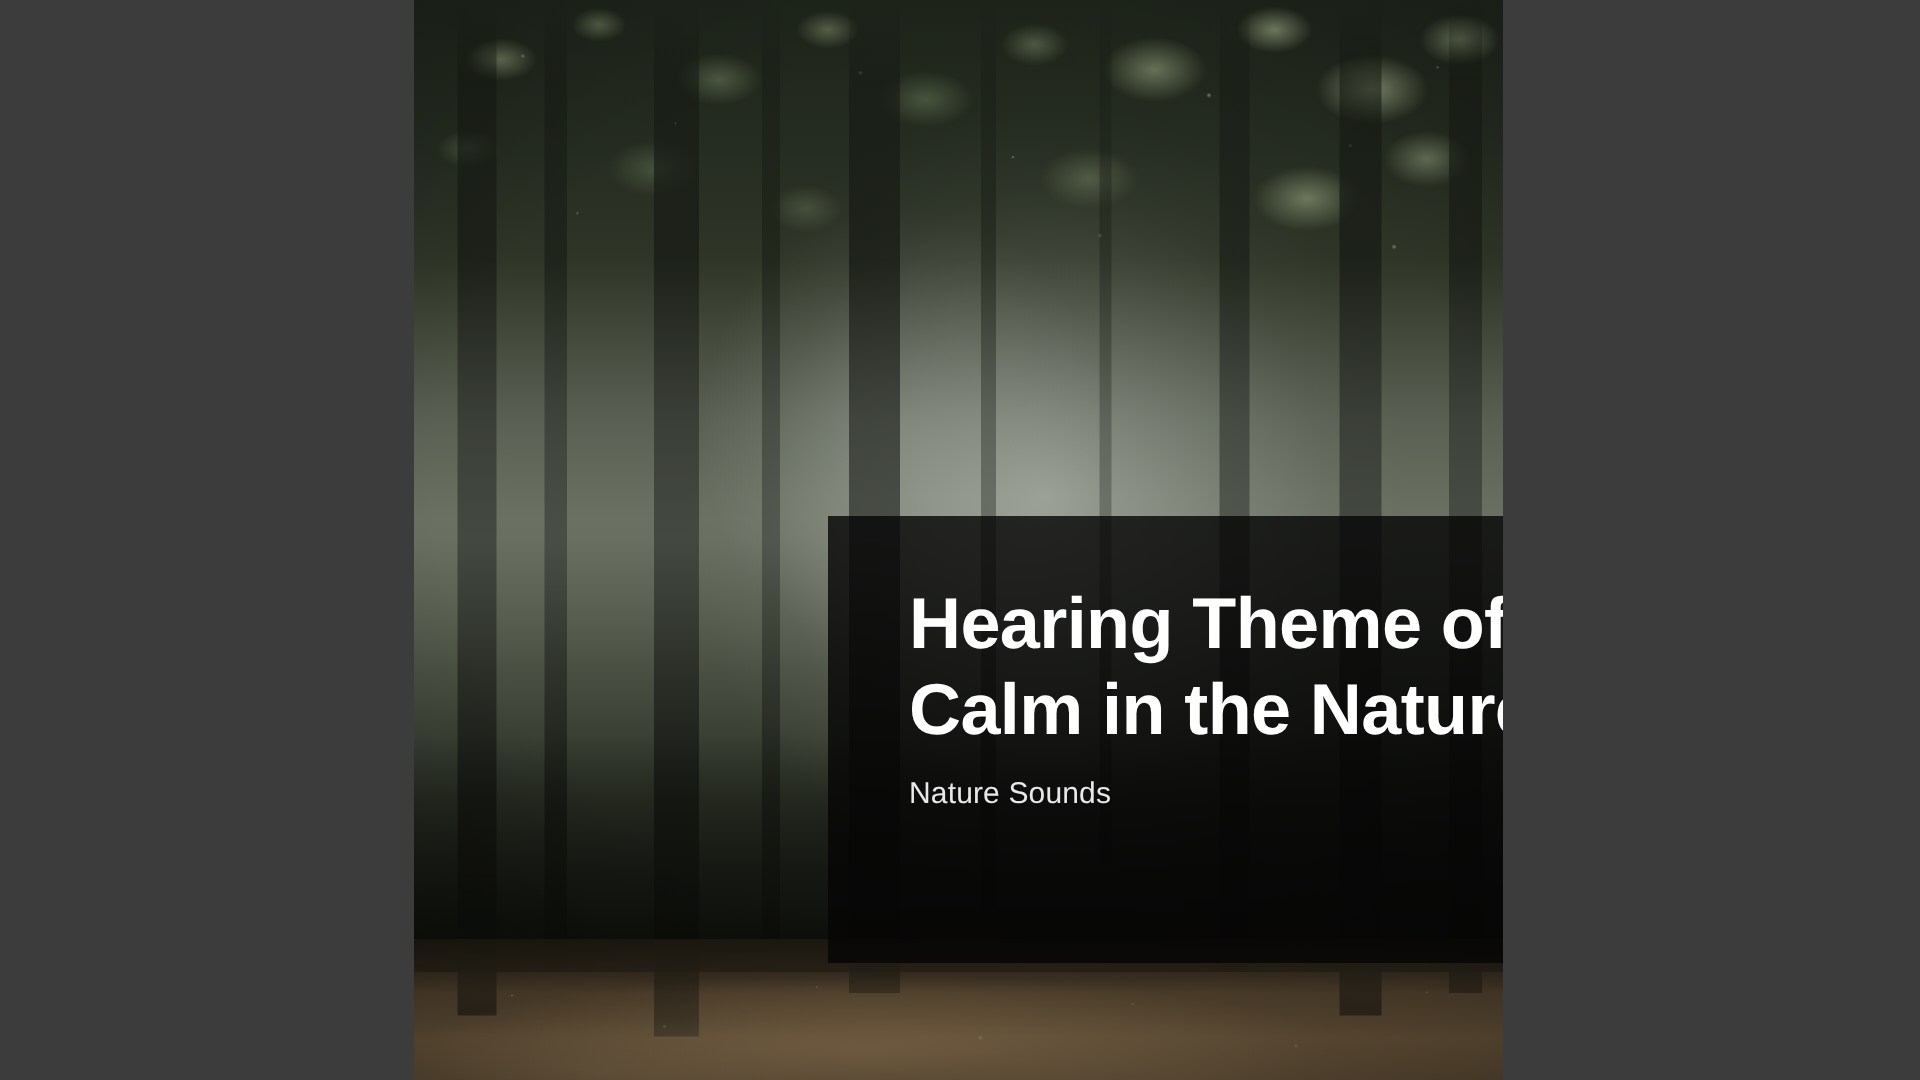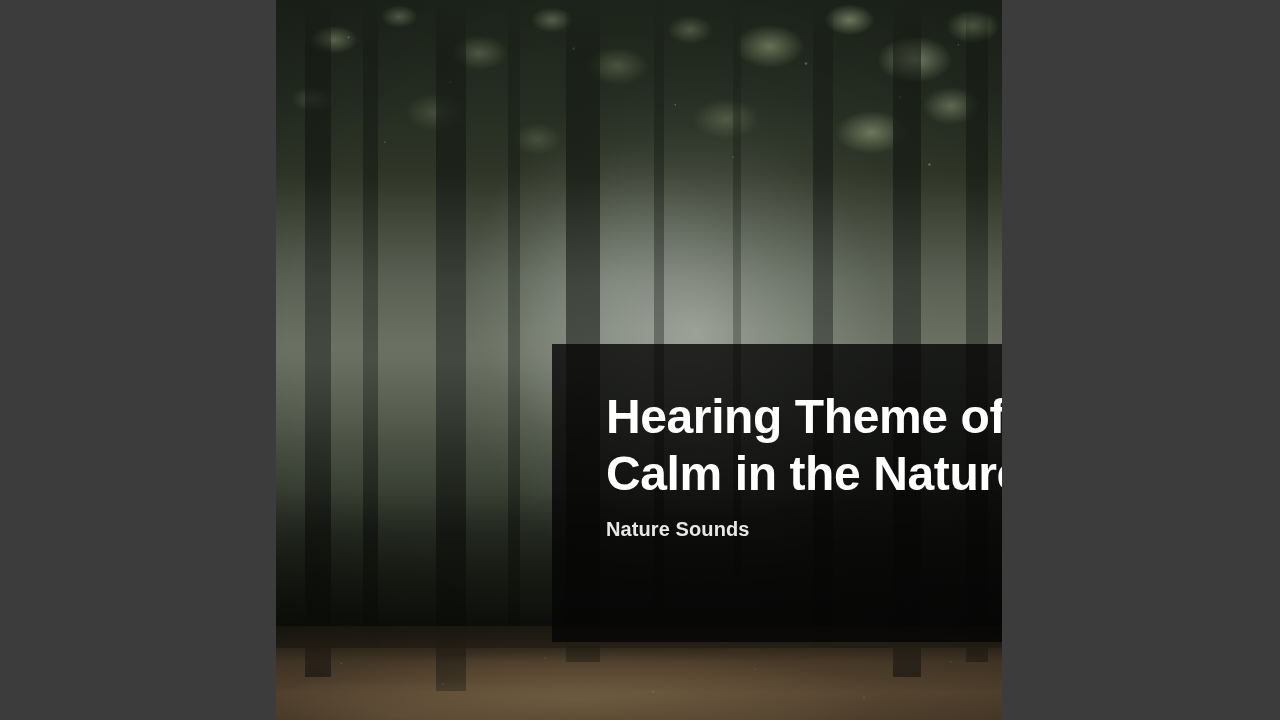--- a/index.html
+++ b/index.html
@@ -180,21 +180,21 @@
     line-height:57px;
     font-weight:bold;
     letter-spacing:-0.4px;
     max-width:520px;
     white-space:pre-line;
   }
   #video-subtitle {
     color:#e8e8e8;
     font-size:20px;
     line-height:26px;
-    font-weight:bold;
+    font-weight:normal;
     margin-top:14px;
     letter-spacing:0.1px;
   }
 </style>
 </head>
 <body>
 
 <div id="player">
 
   <div id="video-frame">

